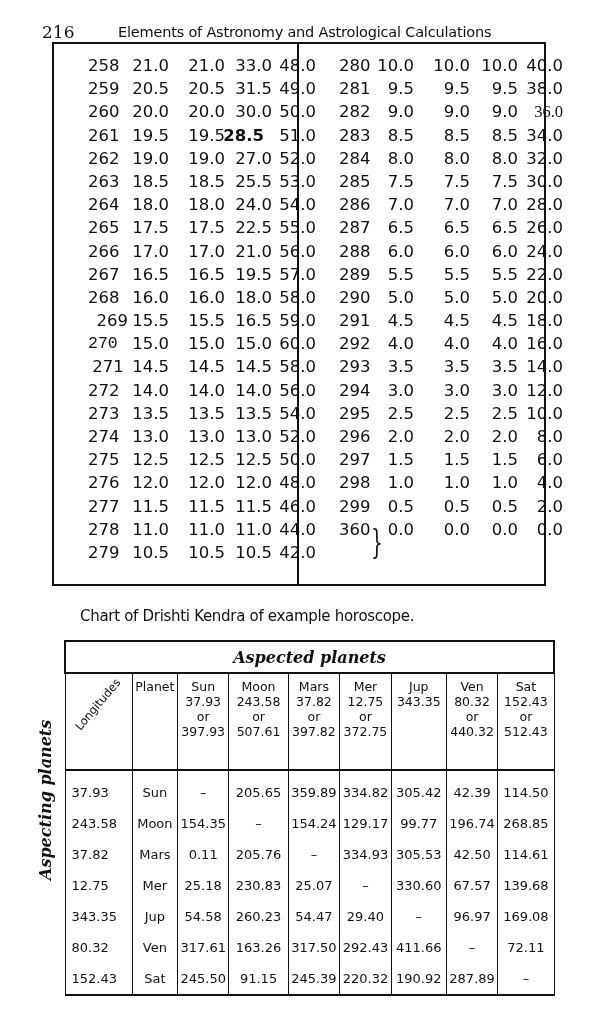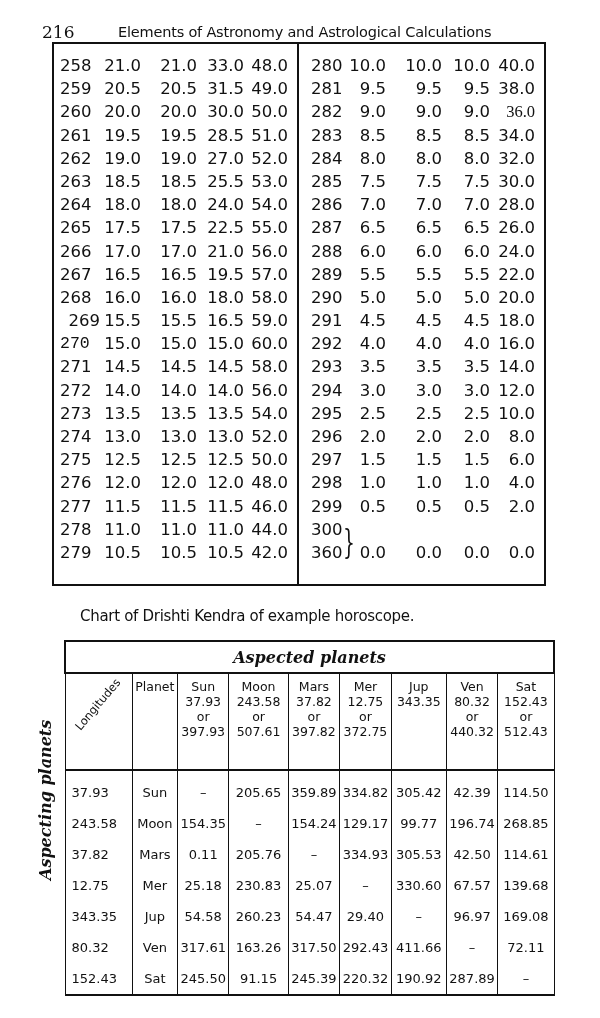--- a/index.html
+++ b/index.html
@@ -3,21 +3,21 @@
 <meta charset="utf-8">
 <style>
   html, body { margin:0; padding:0; background:#ffffff; }
   body { width:600px; height:1018px; position:relative; overflow:hidden;
          font-family:"DejaVu Sans", sans-serif; color:#111; }
   .page-num { position:absolute; left:42px; top:22px; font-size:17px; font-family:"DejaVu Serif", serif; }
   .running-head { position:absolute; left:118px; top:24px; font-size:14.5px; letter-spacing:-0.2px; }
   .top-table { position:absolute; left:52px; top:42px; width:494px; height:544px;
                border:2px solid #111; box-sizing:border-box; }
   .top-table .divider { position:absolute; left:243px; top:0; bottom:0; border-left:2px solid #111; }
-  .col { position:absolute; top:10px; }
+  .col { position:absolute; top:10px;margin-left:28px; }
   .row { height:23.2px; line-height:23.2px; font-size:16.5px; white-space:nowrap; position:relative; }
   .row span { position:absolute; text-align:right; }
   .brace { position:absolute; font-size:34px; line-height:34px; font-family:"DejaVu Serif", serif; transform:scaleX(0.55); transform-origin:left; }
   .caption { position:absolute; left:80px; top:607px; font-size:15px; letter-spacing:-0.3px; }
   .dk-table { position:absolute; left:64px; top:640px; width:491px; border-collapse:collapse;
               font-size:13px; }
   .dk-table td, .dk-table th { border:1.5px solid #111; text-align:center; padding:0 2px; font-weight:normal; }
   .dk-table .title-cell { height:30px; font-weight:bold; font-style:italic; font-size:16px;
                           font-family:"DejaVu Serif", serif; border-width:2px; }
   .dk-table .hdr td { vertical-align:top; height:90px; line-height:15px; padding-top:5px; font-size:12.5px; }
@@ -58,21 +58,21 @@
         <span style="left: 6px; width: 40px; text-align: left;">260</span>
         <span style="left: 40px; width: 47px;">20.0</span>
         <span style="left: 95px; width: 48px;">20.0</span>
         <span style="left: 142px; width: 48px;">30.0</span>
         <span style="left: 188px; width: 46px;">50.0</span>
       </div>
       <div class="row">
         <span style="left: 6px; width: 40px; text-align: left;">261</span>
         <span style="left: 40px; width: 47px;">19.5</span>
         <span style="left: 95px; width: 48px;">19.5</span>
-        <span style="left: 142px; width: 48px;">28.5</span>
+        <span style="left: 134px; width: 48px; font-weight: bold;">28.5</span>
         <span style="left: 188px; width: 46px;">51.0</span>
       </div>
       <div class="row">
         <span style="left: 6px; width: 40px; text-align: left;">262</span>
         <span style="left: 40px; width: 47px;">19.0</span>
         <span style="left: 95px; width: 48px;">19.0</span>
         <span style="left: 142px; width: 48px;">27.0</span>
         <span style="left: 188px; width: 46px;">52.0</span>
       </div>
       <div class="row">
@@ -125,21 +125,21 @@
         <span style="left: 188px; width: 46px;">59.0</span>
       </div>
       <div class="row">
         <span style="left: 6px; width: 40px; text-align: left; font-family: Liberation Mono, monospace;">270</span>
         <span style="left: 40px; width: 47px;">15.0</span>
         <span style="left: 95px; width: 48px;">15.0</span>
         <span style="left: 142px; width: 48px;">15.0</span>
         <span style="left: 188px; width: 46px;">60.0</span>
       </div>
       <div class="row">
-        <span style="left: 6px; width: 40px; text-align: left;">271</span>
+        <span style="left: 6px; width: 40px; text-align: center;">271</span>
         <span style="left: 40px; width: 47px;">14.5</span>
         <span style="left: 95px; width: 48px;">14.5</span>
         <span style="left: 142px; width: 48px;">14.5</span>
         <span style="left: 188px; width: 46px;">58.0</span>
       </div>
       <div class="row">
         <span style="left: 6px; width: 40px; text-align: left;">272</span>
         <span style="left: 40px; width: 47px;">14.0</span>
         <span style="left: 95px; width: 48px;">14.0</span>
         <span style="left: 142px; width: 48px;">14.0</span>
@@ -328,27 +328,20 @@
         <span style="left: 95px; width: 48px;">1.0</span>
         <span style="left: 143px; width: 48px;">1.0</span>
         <span style="left: 190px; width: 46px;">4.0</span>
       </div>
       <div class="row">
         <span style="left: 12px; width: 40px; text-align: left;">299</span>
         <span style="left: 40px; width: 47px;">0.5</span>
         <span style="left: 95px; width: 48px;">0.5</span>
         <span style="left: 143px; width: 48px;">0.5</span>
         <span style="left: 190px; width: 46px;">2.0</span>
-      </div>
-      <div class="row">
-        <span style="left: 12px; width: 40px; text-align: left;">300</span>
-        <span style="left: 40px; width: 47px;"></span>
-        <span style="left: 95px; width: 48px;"></span>
-        <span style="left: 143px; width: 48px;"></span>
-        <span style="left: 190px; width: 46px;"></span>
       </div>
       <div class="row">
         <span style="left: 12px; width: 40px; text-align: left;">360</span>
         <span style="left: 40px; width: 47px;">0.0</span>
         <span style="left: 95px; width: 48px;">0.0</span>
         <span style="left: 143px; width: 48px;">0.0</span>
         <span style="left: 190px; width: 46px;">0.0</span>
       </div>
       <div class="brace" style="left: 44px; top: 470px;">}</div>
     </div>

